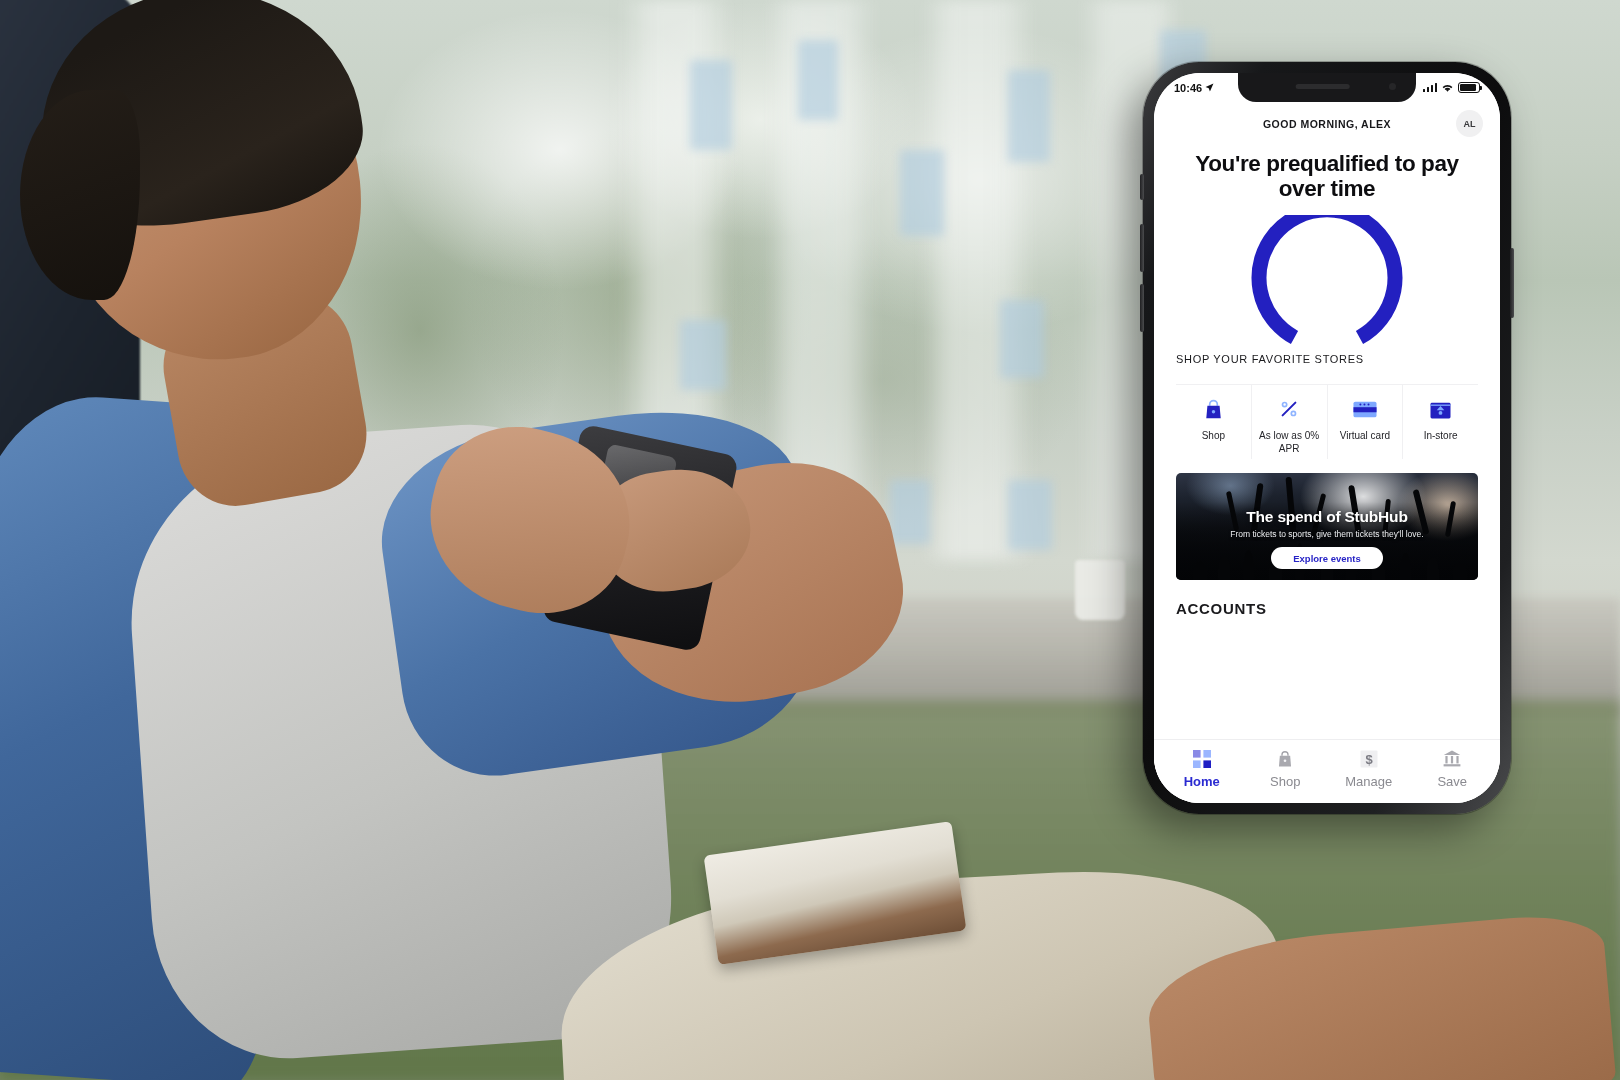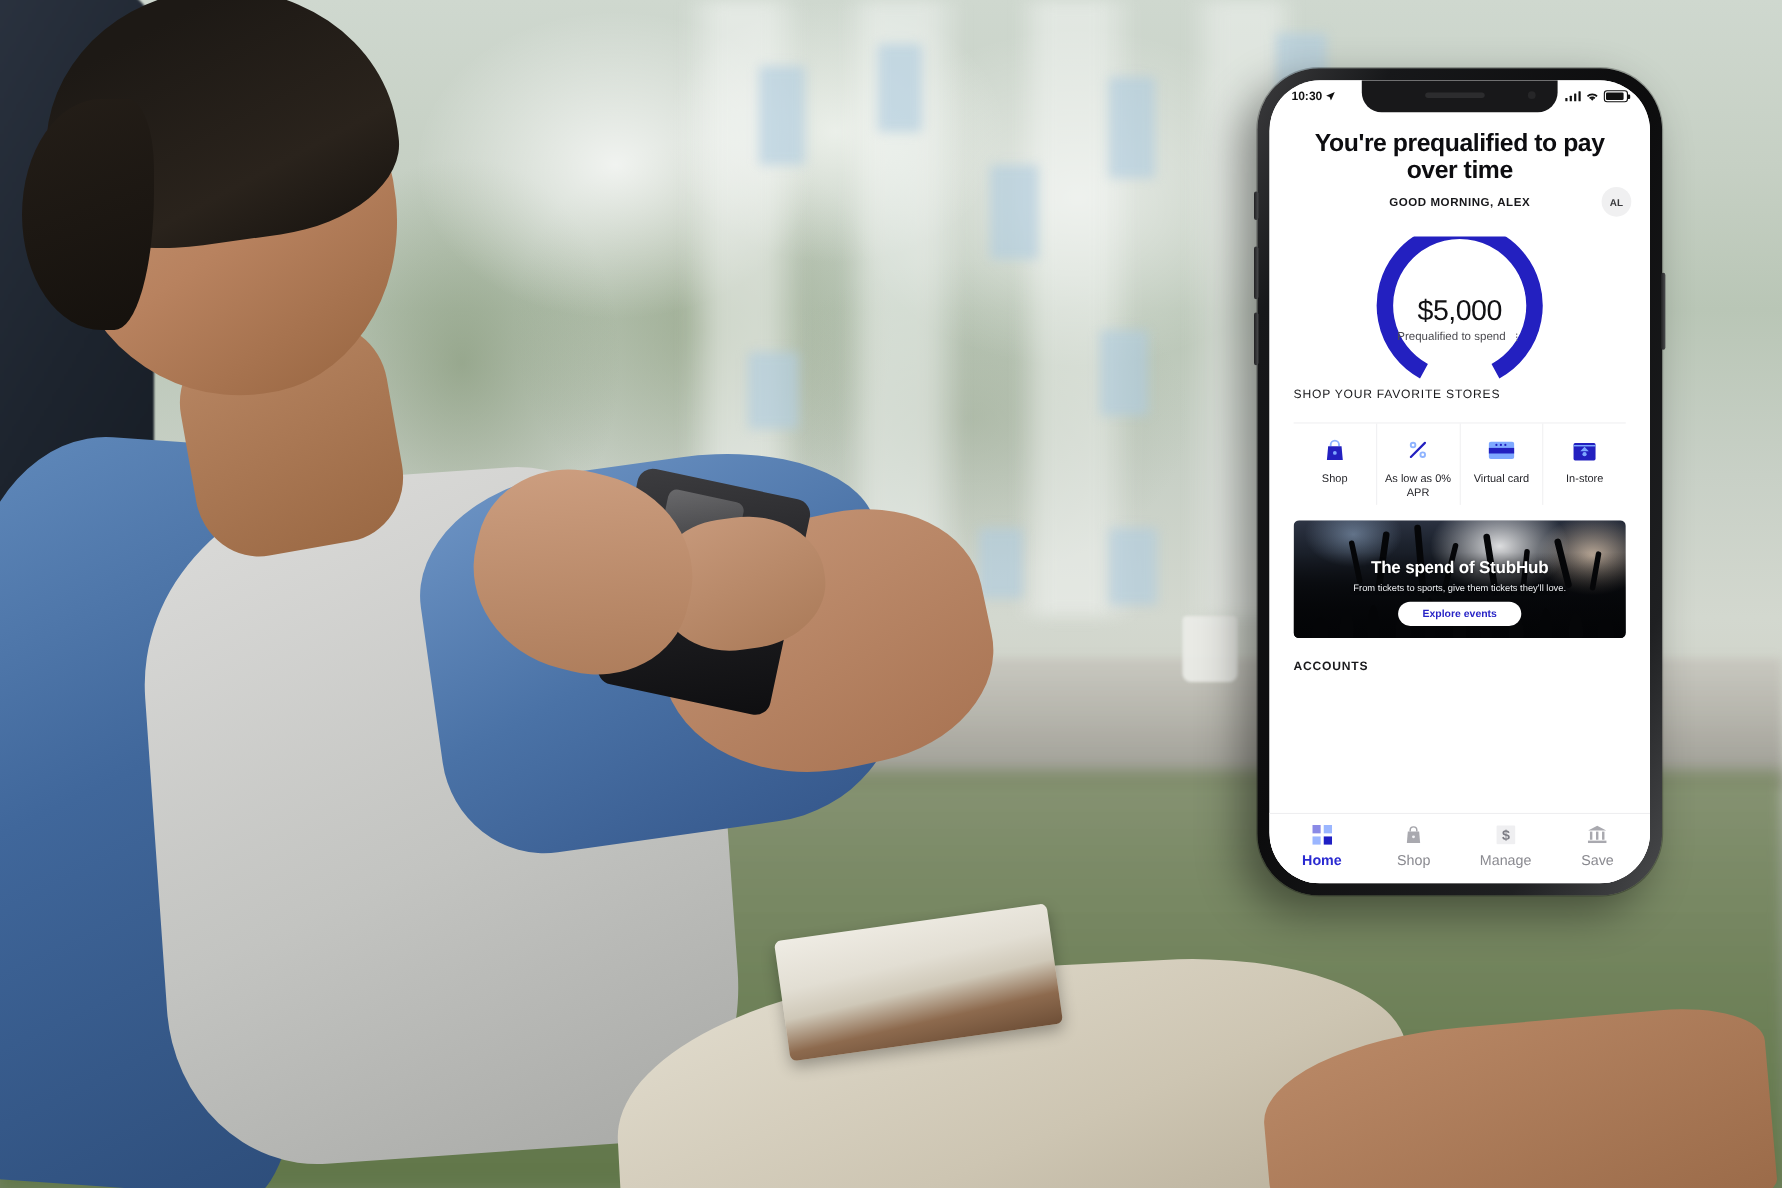--- a/index.html
+++ b/index.html
@@ -355,21 +355,21 @@
   }
   #promo-btn {
     position: relative; z-index: 3;
     margin-top: 8px;
     background: #fff; border-radius: 13px;
     padding: 5.5px 22px;
     font-size: 9.5px; font-weight: bold; color: #2824c6;
   }
 
   
-  #accounts-label { margin: 20px 22px 15px; font-size: 11px; font-weight: bold; letter-spacing: .7px; color: #1a1a1d; }
+  #accounts-label { margin: 20px 22px 15px; font-size: 15px; font-weight: bold; letter-spacing: .7px; color: #1a1a1d; }
 
   
   #tabbar {
     margin-top: auto;
     display: flex; align-items: flex-start;
     border-top: 1px solid #eeeef0;
     padding: 9px 6px 14px;
     background: #fff;
   }
   .tab {
@@ -428,21 +428,21 @@
 
     <div id="phone-inner">
 
       <div id="notch">
         <div id="notch-speaker"></div>
         <div id="notch-cam"></div>
       </div>
 
       <div id="statusbar">
         <div id="status-left">
-          <span>10:30</span>
+          <span>10:46</span>
           <svg class="loc-arrow" viewBox="0 0 16 16">
             <path d="M15 1 1 7.2l5.6 2.2L8.8 15z"></path>
           </svg>
         </div>
         <div id="status-right">
           <span class="bars">
               <i></i>
               <i></i>
               <i></i>
               <i></i>
@@ -453,39 +453,32 @@
             <path d="M8 5.8c1.4 0 2.7.5 3.6 1.4l-1.3 1.4A3.6 3.6 0 0 0 8 7.7c-.9 0-1.7.3-2.3.9L4.4 7.2A5 5 0 0 1 8 5.8z" fill="#111"></path>
           </svg>
           <span class="battery">
               <span></span>
             </span>
         </div>
       </div>
 
       <div id="app">
 
-        <div id="headline">You're prequalified to pay over time</div>
-
         <div id="greet-row">
           <div id="greeting">GOOD MORNING, ALEX</div>
           <div id="avatar">AL</div>
         </div>
+
+        <div id="headline">You're prequalified to pay over time</div>
 
         <div id="gauge-wrap">
           <div id="gauge">
             <svg width="190" height="136" viewBox="0 0 190 136">
               <path d="M 62.5 122.5 A 68 68 0 1 1 127.5 122.5" fill="none" stroke="#2320c0" stroke-width="15" stroke-linecap="butt"></path>
             </svg>
-            <div id="gauge-center">
-              <div id="gauge-amount">$5,000</div>
-              <div id="gauge-sub">
-                <span>Prequalified to spend</span>
-                <span class="info-i">⋮</span>
-              </div>
-            </div>
           </div>
         </div>
 
         <div class="sect-label">SHOP YOUR FAVORITE STORES</div>
 
 
         <div id="quick">
 
           <div class="qa">
             <span class="qa-icon">

